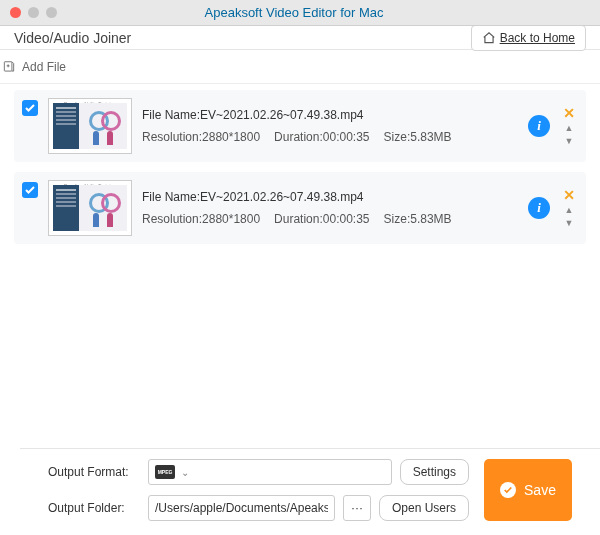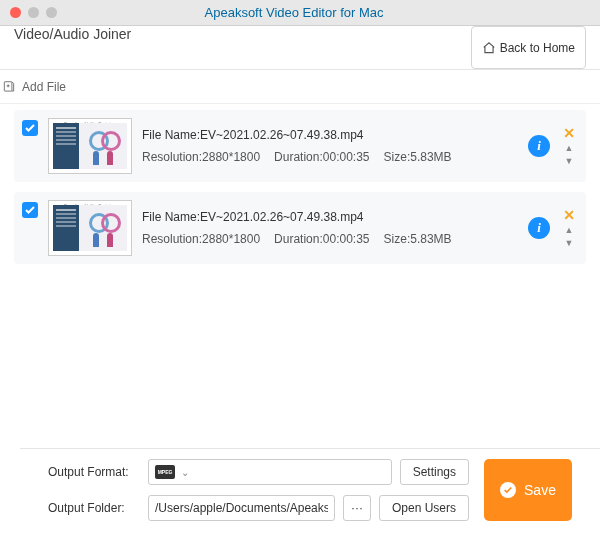--- a/index.html
+++ b/index.html
@@ -4,23 +4,23 @@
 <style>
   * { box-sizing: border-box; margin: 0; padding: 0; font-family: -apple-system, "Helvetica Neue", Arial, sans-serif; }
   body { width: 600px; height: 535px; background: #fff; font-size: 13px; color: #333; display: flex; flex-direction: column; }
   .titlebar { background: #e8e8e8; height: 26px; display: flex; align-items: center; position: relative; border-bottom: 1px solid #d0d0d0; }
   .traffic-lights { display: flex; gap: 7px; padding-left: 10px; }
   .tl { width: 11px; height: 11px; border-radius: 50%; }
   .tl.red { background: #ff5f56; }
   .tl.yellow { background: #c4c4c4; }
   .tl.green { background: #c4c4c4; }
   .title { position: absolute; left: 0; right: 12px; text-align: center; font-size: 13px; color: #0369a1; pointer-events: none; }
-  .subbar { height: 44px; display: flex; justify-content: space-between; padding: 0 14px; border-bottom: 1px solid #e5e5e5; }
+  .subbar { height: 24px; display: flex; align-items: center; justify-content: space-between; padding: 0 14px; border-bottom: 1px solid #e5e5e5; }
   .subbar-title { font-size: 14px; color: #444; }
-  .home-btn { display: flex; align-items: center; gap: 4px; border: 1px solid #d5d5d5; border-radius: 4px; padding: 5px 10px; background: #fff; font-size: 12px; color: #333; cursor: pointer; }
+  .home-btn { display: flex; align-items: center; gap: 4px; border: 1px solid #d5d5d5; border-radius: 4px; padding: 5px 10px; background: #fff; font-size: 12px; color: #333; cursor: pointer; text-decoration: underline; }
   .home-btn svg { width: 14px; height: 14px; }
   .toolbar { height: 34px; padding: 0 2px; display: flex; align-items: center; border-bottom: 1px solid #eee; }
   .add-file { display: flex; align-items: center; gap: 6px; font-size: 12px; color: #666; cursor: pointer; }
   .add-file svg { width: 14px; height: 14px; }
   .list { flex: 1; padding: 6px 14px; overflow-y: auto; }
   .row { display: flex; align-items: center; background: #f7f8fa; border-radius: 4px; padding: 8px; margin-bottom: 10px; gap: 10px; }
   .chk { width: 16px; height: 16px; border-radius: 3px; background: #1890ff; display: flex; align-items: center; justify-content: center; flex-shrink: 0; align-self: flex-start; margin-top: 2px; cursor: pointer; }
   .chk svg { width: 12px; height: 12px; }
   .thumb { width: 84px; height: 56px; border: 1px solid #ccc; background: #fff; flex-shrink: 0; position: relative; overflow: hidden; }
   .thumb-inner { position: absolute; inset: 4px; display: flex; }
@@ -42,21 +42,21 @@
   .arrow { font-size: 9px; color: #888; cursor: pointer; line-height: 1; }
   .footer { border-top: 1px solid #e5e5e5; padding: 10px 28px 14px; display: flex; gap: 15px; margin-left: 20px; }
   .footer-left { flex: 1; display: flex; flex-direction: column; gap: 10px; }
   .f-row { display: flex; align-items: center; gap: 8px; }
   .f-label { width: 92px; font-size: 12px; color: #333; text-align: left; }
   .select-wrap { flex: 1; display: flex; align-items: center; border: 1px solid #ccc; border-radius: 3px; height: 26px; padding: 0 6px; background: #fff; cursor: pointer; }
   .mpeg-icon { width: 20px; height: 14px; background: #333; border-radius: 2px; margin-right: 6px; display: flex; align-items: center; justify-content: center; color: #fff; font-size: 5px; font-weight: bold; }
   .select-text { flex: 1; font-size: 12px; color: #333; }
   .chev { color: #888; font-size: 10px; }
   .path-input { flex: 1; border: 1px solid #ccc; border-radius: 3px; height: 26px; padding: 0 6px; font-size: 12px; color: #333; background: #fff; }
-  .small-btn { border: 1px solid #ccc; border-radius: 3px; height: 26px; padding: 0 12px; background: #fff; font-size: 12px; color: #333; cursor: pointer; }
+  .small-btn { border: 1px solid #ccc; border-radius: 8px; height: 26px; padding: 0 12px; background: #fff; font-size: 12px; color: #333; cursor: pointer; }
   .dots-btn { border: 1px solid #ccc; border-radius: 3px; height: 26px; width: 28px; background: #fff; font-size: 12px; color: #333; cursor: pointer; display: flex; align-items: center; justify-content: center; }
   .save-btn { width: 88px; background: #ff8c1a; border: none; border-radius: 5px; color: #fff; font-size: 14px; font-weight: 500; display: flex; align-items: center; justify-content: center; gap: 8px; cursor: pointer; }
   .save-chk { width: 16px; height: 16px; border-radius: 50%; background: #fff; display: flex; align-items: center; justify-content: center; }
   .save-chk svg { width: 10px; height: 10px; }
   .lbl { display: inline; }
 </style>
 </head>
 <body>
 
 <div class="titlebar">

